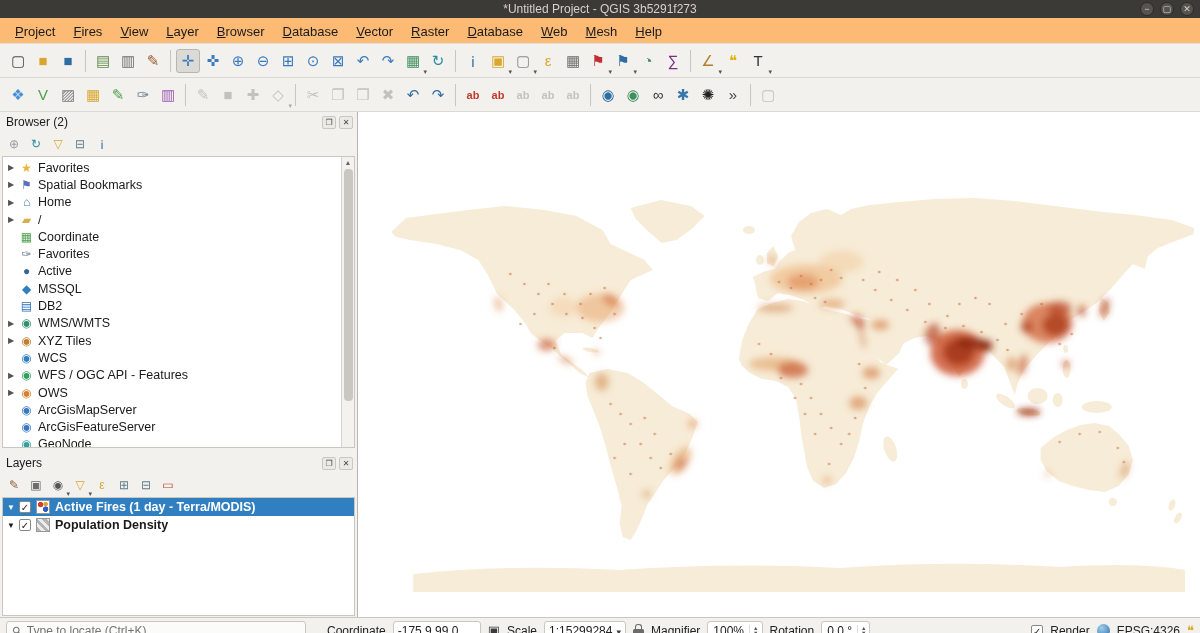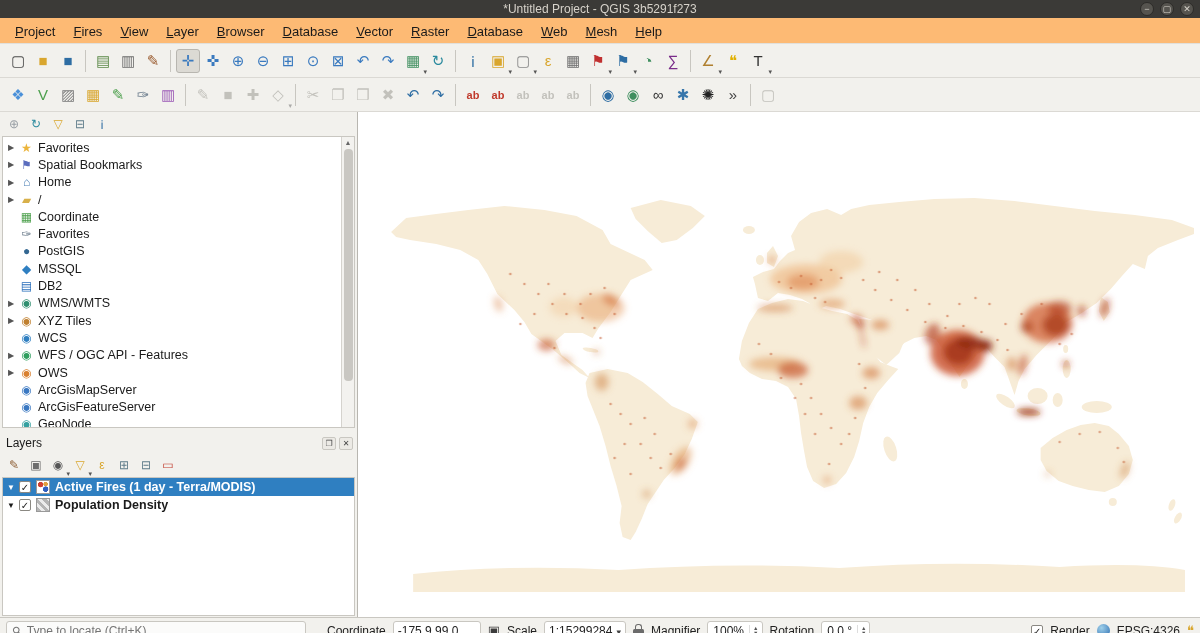--- a/index.html
+++ b/index.html
@@ -167,20 +167,25 @@
     <span class="tbtn" style="color: rgb(55, 118, 171);">✱</span>
     <span class="tbtn" style="color: rgb(34, 34, 34);">✺</span>
     <span class="tbtn" style="color: rgb(68, 68, 68);">»</span>
     <span class="tsep"></span>
     <span class="tbtn disabled" style="color: rgb(138, 136, 128);">▢</span>
   </div>
 
 <div class="main">
   <div class="left">
 
+    <div class="panel-header">
+      <span class="panel-title">Browser (2)</span>
+      <span class="panel-btn pb-float"></span>
+      <span class="panel-btn pb-close"></span>
+    </div>
     <div class="panel-toolbar" id="browser-toolbar">
         <span class="tbtn" style="color: rgb(154, 160, 166);">⊕</span>
         <span class="tbtn" style="color: rgb(43, 138, 158);">↻</span>
         <span class="tbtn" style="color: rgb(217, 166, 46);">▽</span>
         <span class="tbtn" style="color: rgb(96, 125, 139);">⊟</span>
         <span class="tbtn" style="color: rgb(46, 109, 163);">ℹ</span>
       </div>
     <div class="tree-wrap">
       <div class="tree" id="browser-tree">
           <div class="tree-row">
@@ -209,21 +214,21 @@
             <span class="tree-label">Coordinate</span>
           </div>
           <div class="tree-row">
             <span class="tree-arrow"></span>
             <span class="tree-icon" style="color: rgb(112, 128, 144);">✑</span>
             <span class="tree-label">Favorites</span>
           </div>
           <div class="tree-row">
             <span class="tree-arrow"></span>
             <span class="tree-icon" style="color: rgb(51, 103, 145);">●</span>
-            <span class="tree-label">PostGIS</span>
+            <span class="tree-label">Active</span>
           </div>
           <div class="tree-row">
             <span class="tree-arrow"></span>
             <span class="tree-icon" style="color: rgb(47, 127, 193);">◆</span>
             <span class="tree-label">MSSQL</span>
           </div>
           <div class="tree-row">
             <span class="tree-arrow"></span>
             <span class="tree-icon" style="color: rgb(42, 111, 187);">▤</span>
             <span class="tree-label">DB2</span>

